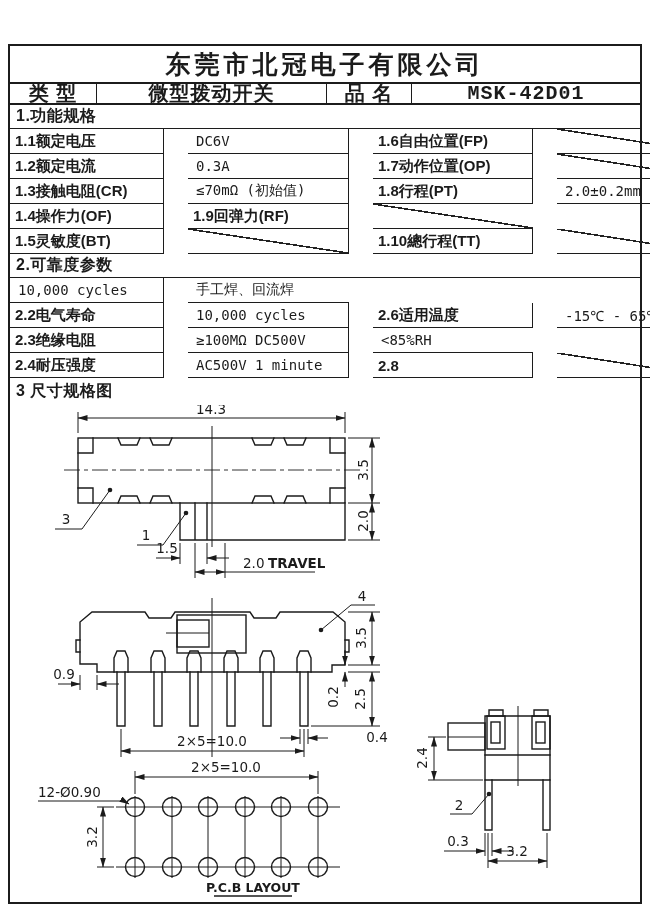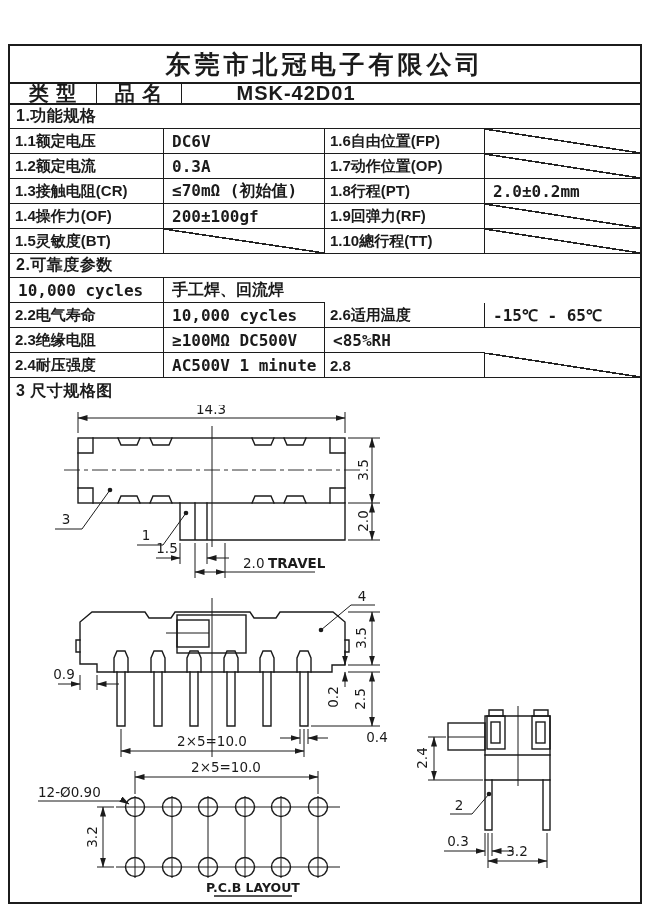--- a/index.html
+++ b/index.html
@@ -5,31 +5,31 @@
   html,body{margin:0;padding:0;background:#fff;}
   body{width:650px;height:919px;position:relative;font-family:"Liberation Sans",sans-serif;color:#1b1b1b;}
   .sheet{position:absolute;left:8px;top:44px;width:634px;height:860px;border:2px solid #1c1c1c;box-sizing:border-box;background:#fff;}
   .abs{position:absolute;left:0;box-sizing:border-box;width:630px;}
   .row-title{top:0;height:38px;border-bottom:2px solid #1c1c1c;display:flex;align-items:center;justify-content:center;
              font-size:25px;font-weight:bold;letter-spacing:4px;}
   .row-type{top:38px;height:21px;border-bottom:2px solid #1c1c1c;display:flex;}
   .row-type .cell{box-sizing:border-box;display:flex;align-items:center;justify-content:center;border-right:1.6px solid #1c1c1c;
                   font-size:20px;font-weight:bold;letter-spacing:1px;}
   .row-type .cell:last-child{border-right:none;}
-  .c-tl{width:87px;} .c-tv{width:230px;} .c-nl{width:85px;} .c-nv{width:228px;font-family:Liberation Sans, sans-serif;font-weight:600;font-size:15px;letter-spacing:1px;text-align:right;}
+  .c-tl{width:87px;} .c-tv{width:230px;} .c-nl{width:85px;} .c-nv{width:228px;font-family:Liberation Mono, monospace;font-weight:600;font-size:15px;letter-spacing:1px;text-align:right;}
   .sec-hdr{height:24px;border-bottom:1.6px solid #1c1c1c;display:flex;align-items:center;padding-left:6px;
            font-size:16px;font-weight:600;letter-spacing:0.5px;}
   #s1h{top:59px;text-align:center;} #s2h{top:208px;} #s3h{top:332px;height:27px;border-bottom:none;}
   .t{position:absolute;left:0;width:630px;}
   #t1{top:83px;} #t2{top:232px;}
-  .tr{display:grid;grid-template-columns:154px 161px 160px 155px;height:25px;}
+  .tr{display:grid;grid-template-columns:154px 161px 160px 155px;height:25px;gap:24px;}
   .td{box-sizing:border-box;border-right:1.6px solid #1c1c1c;border-bottom:1.6px solid #1c1c1c;display:flex;align-items:center;overflow:hidden;white-space:nowrap;}
   .td:last-child{border-right:none;}
   .lbl{padding-left:5px;font-size:15px;font-weight:600;}
-  .val{padding-left:8px;font-size:16px;font-weight:700;font-family:"DejaVu Sans Mono","Liberation Sans",monospace;}
+  .val{padding-left:8px;font-size:14px;font-weight:400;font-family:"DejaVu Sans Mono","Liberation Sans",monospace;}
   .slash{background:linear-gradient(to top right,transparent calc(50% - 0.8px),#222 calc(50% - 0.8px),#222 calc(50% + 0.8px),transparent calc(50% + 0.8px));}
   .drawings{position:absolute;left:-2px;top:359px;width:634px;height:497px;}
   .part-ln{fill:none;stroke:#1b1b1b;stroke-width:1.4;stroke-linejoin:miter;stroke-linecap:square;}
   .thin{fill:none;stroke:#1b1b1b;stroke-width:1;}
   .cl{fill:none;stroke:#1b1b1b;stroke-width:0.9;stroke-dasharray:16 4 4 4;}
   .dim{fill:none;stroke:#1b1b1b;stroke-width:1;marker-start:url(#ar);marker-end:url(#ar);}
   .dime{fill:none;stroke:#1b1b1b;stroke-width:1;marker-end:url(#ar);}
   .dot{fill:#1b1b1b;}
   text{font-family:"DejaVu Sans","Liberation Sans",sans-serif;font-size:13.5px;fill:#1b1b1b;}
   .b{font-weight:bold;}
@@ -37,20 +37,21 @@
 </style>
 </head>
 <body>
 
 <div class="sheet">
 
   <div class="abs row-title">东莞市北冠电子有限公司</div>
 
   <div class="abs row-type">
     <div class="cell c-tl">类 型</div>
+    <div class="cell c-tv">微型拨动开关</div>
     <div class="cell c-nl">品 名</div>
     <div class="cell c-nv">MSK-42D01</div>
   </div>
 
   <div class="abs sec-hdr" id="s1h">1.功能规格</div>
 
   <div class="t" id="t1">
     <div class="tr">
       <div class="td lbl">1.1额定电压</div>
       <div class="td val">DC6V</div>
@@ -64,21 +65,20 @@
       <div class="td val slash"></div>
     </div>
     <div class="tr">
       <div class="td lbl">1.3接触电阻(CR)</div>
       <div class="td val">≤70mΩ (初始值)</div>
       <div class="td lbl">1.8行程(PT)</div>
       <div class="td val">2.0±0.2mm</div>
     </div>
     <div class="tr">
       <div class="td lbl">1.4操作力(OF)</div>
-      <div class="td val">200±100gf</div>
       <div class="td lbl">1.9回弹力(RF)</div>
       <div class="td val slash"></div>
     </div>
     <div class="tr">
       <div class="td lbl">1.5灵敏度(BT)</div>
       <div class="td val slash"></div>
       <div class="td lbl">1.10總行程(TT)</div>
       <div class="td val slash"></div>
     </div>
   </div>

